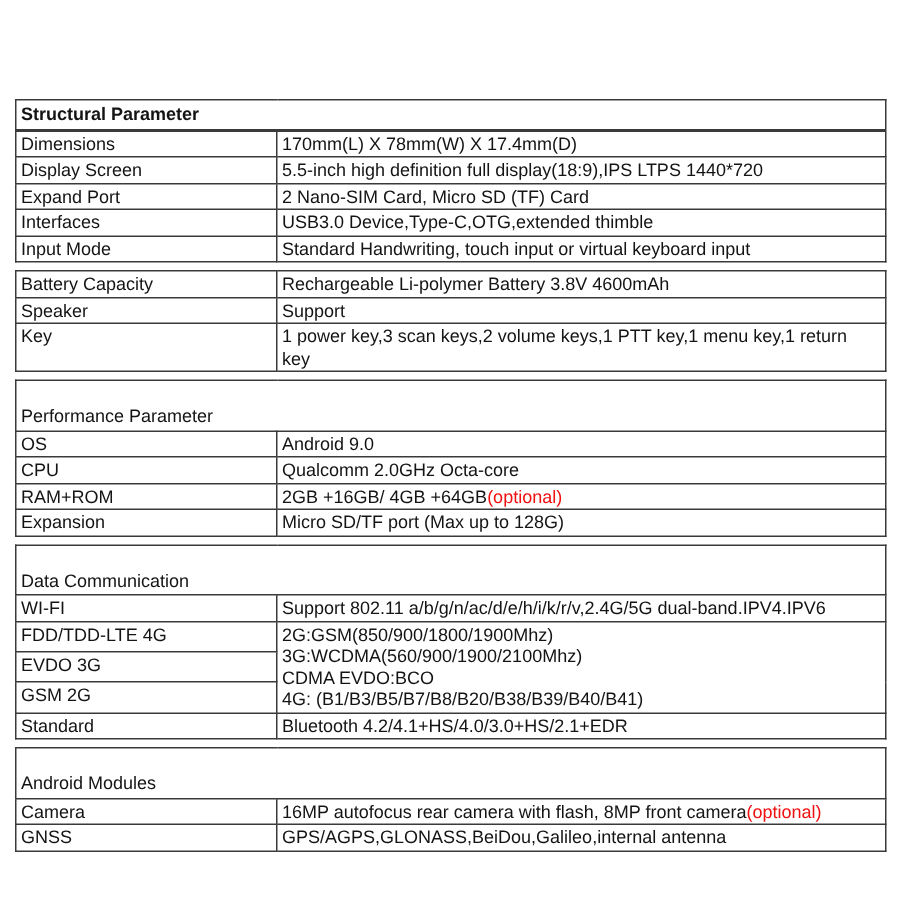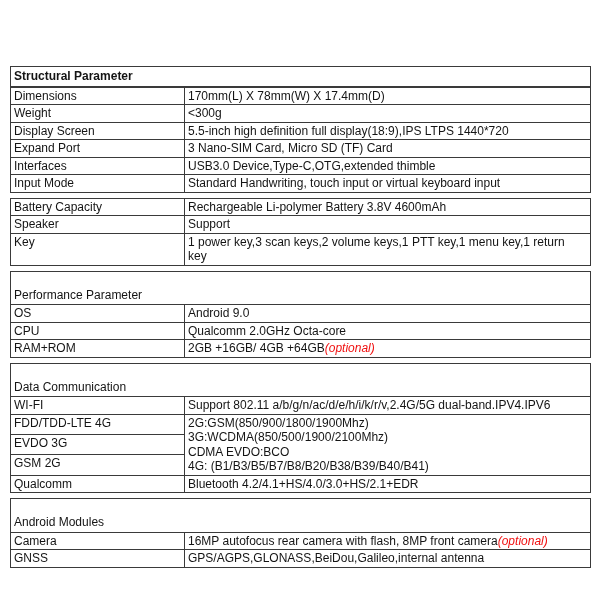--- a/index.html
+++ b/index.html
@@ -38,51 +38,47 @@
     padding-bottom: 2px;
   }
   td.section.bold {
     font-weight: bold;
     padding-top: 2px;
     border-bottom-width: 2px;
   }
   td.val { white-space: nowrap; }
   td.val.wrap { white-space: normal; }
   .band-line { white-space: nowrap; }
-  .red { color: #f01010; font-style: italic; }
+  .red { color: #f01010; }
 </style>
 </head>
 <body>
 
 <div class="sheet">
 
   <table class="spec-block">
     <colgroup>
         <col class="c-label">
         <col class="c-value">
       </colgroup>
     <tbody>
         <tr>
       <td colspan="2" class="section bold">Structural Parameter</td>
     </tr>
     <tr>
       <td class="lbl">Dimensions</td>
       <td class="val">170mm(L) X 78mm(W) X 17.4mm(D)</td>
     </tr>
     <tr>
-      <td class="lbl">Weight</td>
-      <td class="val">&lt;300g</td>
-    </tr>
-    <tr>
       <td class="lbl">Display Screen</td>
       <td class="val">5.5-inch high definition full display(18:9),IPS LTPS 1440*720</td>
     </tr>
     <tr>
       <td class="lbl">Expand Port</td>
-      <td class="val">3 Nano-SIM Card, Micro SD (TF) Card</td>
+      <td class="val">2 Nano-SIM Card, Micro SD (TF) Card</td>
     </tr>
     <tr>
       <td class="lbl">Interfaces</td>
       <td class="val">USB3.0 Device,Type-C,OTG,extended thimble</td>
     </tr>
     <tr>
       <td class="lbl">Input Mode</td>
       <td class="val">Standard Handwriting, touch input or virtual keyboard input</td>
     </tr>
   </tbody>
@@ -123,53 +119,57 @@
       <td class="val">Android 9.0</td>
     </tr>
     <tr>
       <td class="lbl">CPU</td>
       <td class="val">Qualcomm 2.0GHz Octa-core</td>
     </tr>
     <tr>
       <td class="lbl">RAM+ROM</td>
       <td class="val"><span>2GB +16GB/ 4GB +64GB</span><span class="red" style="color: rgb(240, 16, 16);">(optional)</span></td>
     </tr>
+    <tr>
+      <td class="lbl">Expansion</td>
+      <td class="val">Micro SD/TF port (Max up to 128G)</td>
+    </tr>
   </tbody>
     </table>
 
   <table class="spec-block">
     <colgroup>
         <col class="c-label">
         <col class="c-value">
       </colgroup>
     <tbody>
         <tr>
       <td colspan="2" class="section">Data Communication</td>
     </tr>
     <tr>
       <td class="lbl">WI-FI</td>
       <td class="val">Support 802.11 a/b/g/n/ac/d/e/h/i/k/r/v,2.4G/5G dual-band.IPV4.IPV6</td>
     </tr>
     <tr>
       <td class="lbl">FDD/TDD-LTE 4G</td>
       <td class="val" rowspan="3">
         <div class="band-line">2G:GSM(850/900/1800/1900Mhz)</div>
-        <div class="band-line">3G:WCDMA(850/500/1900/2100Mhz)</div>
+        <div class="band-line">3G:WCDMA(560/900/1900/2100Mhz)</div>
         <div class="band-line">CDMA EVDO:BCO</div>
         <div class="band-line">4G: (B1/B3/B5/B7/B8/B20/B38/B39/B40/B41)</div>
       </td>
     </tr>
     <tr>
       <td class="lbl">EVDO 3G</td>
     </tr>
     <tr>
       <td class="lbl">GSM 2G</td>
     </tr>
     <tr>
-      <td class="lbl">Qualcomm</td>
+      <td class="lbl">Standard</td>
       <td class="val">Bluetooth 4.2/4.1+HS/4.0/3.0+HS/2.1+EDR</td>
     </tr>
   </tbody>
     </table>
 
   <table class="spec-block">
     <colgroup>
         <col class="c-label">
         <col class="c-value">
       </colgroup>

